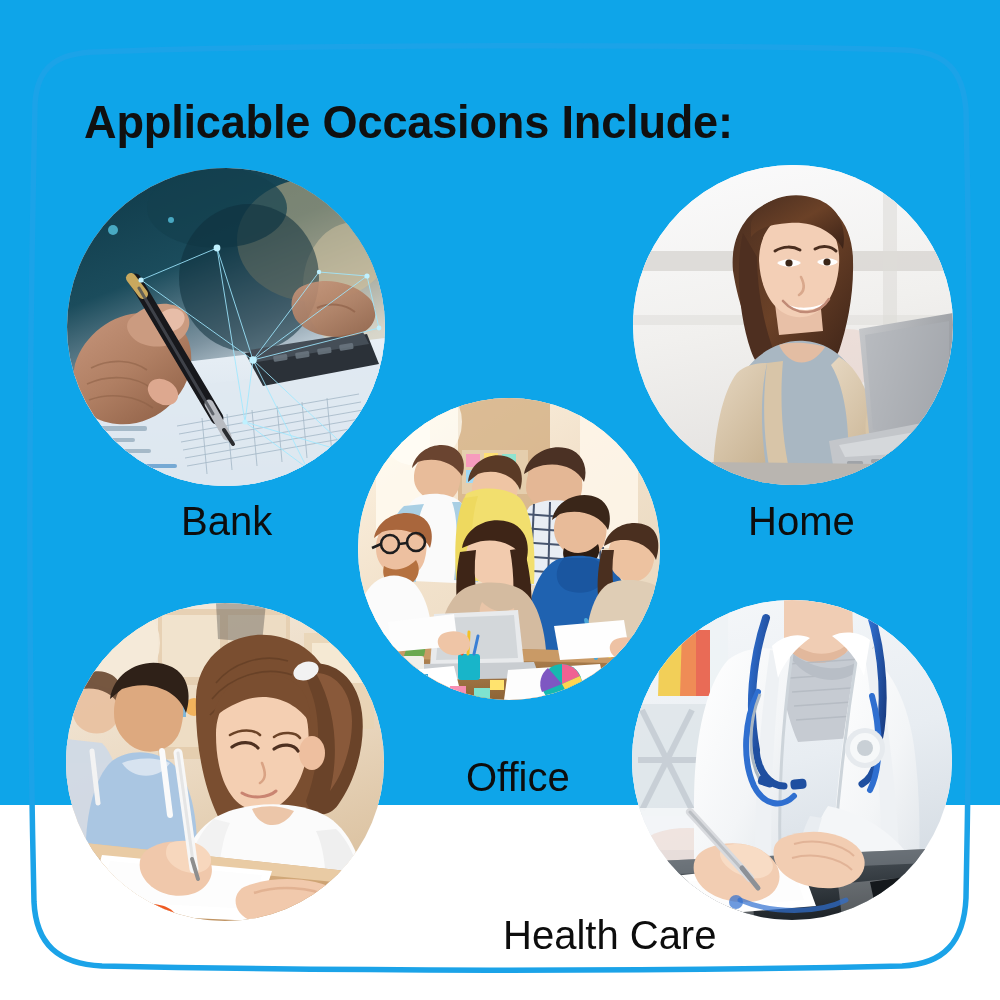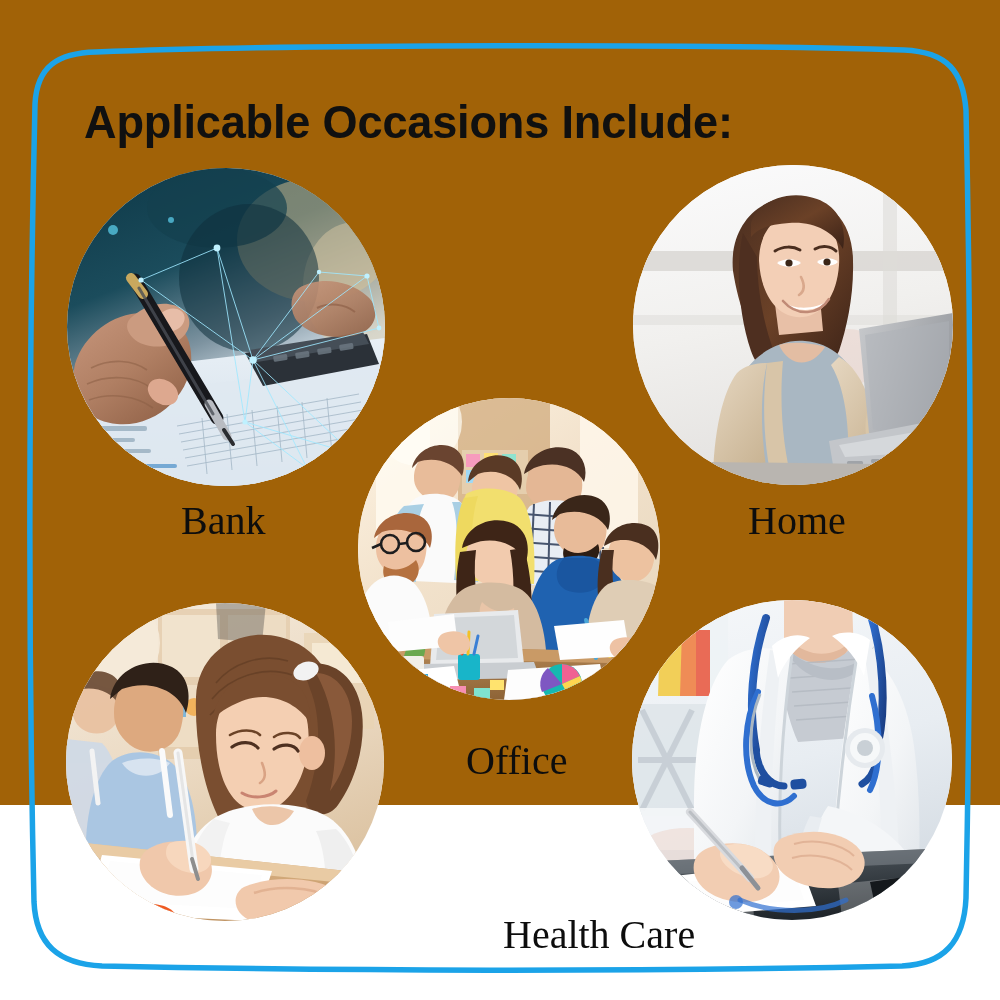--- a/index.html
+++ b/index.html
@@ -1,19 +1,19 @@
 <!DOCTYPE html>
 <html><head>
 <meta charset="utf-8">
 <style>
   html,body{margin:0;padding:0;background:#ffffff;}
   body{width:1000px;height:1000px;overflow:hidden;
        font-family:"Liberation Sans","DejaVu Sans",sans-serif;}
 
-  #page{position:relative;width:1000px;height:805px;background:#a16207;}
+  #page{position:relative;width:1000px;height:805px;background:#0ea5e9;}
 
   
   #frame{position:absolute;left:0;top:0;width:1000px;height:1000px;pointer-events:none;}
 
   
   #title{
     position:absolute;left:84px;top:96px;
     font-size:47px;line-height:52px;
     font-weight:bold;color:#101010;
     letter-spacing:-0.2px;
@@ -26,24 +26,24 @@
   .photo svg{display:block;width:100%;height:100%;}
 
   #photo-bank       {left:67px; top:168px; width:318px;height:318px;}
   #photo-home       {left:633px;top:165px; width:320px;height:320px;}
   #photo-office     {left:358px;top:398px; width:302px;height:302px;}
   #photo-school     {left:66px; top:603px; width:318px;height:318px;}
   #photo-healthcare {left:632px;top:600px; width:320px;height:320px;}
 
   
   .caption{position:absolute;font-size:40px;line-height:44px;color:#0d0d0d;
-           white-space:nowrap;font-weight:normal;font-family:Liberation Serif, serif;}
+           white-space:nowrap;font-weight:normal;}
   #cap-bank       {left:181px;top:499px;}
   #cap-home       {left:748px;top:499px;}
-  #cap-office     {left:466px;top:739px;}
+  #cap-office     {left:466px;top:755px;}
   #cap-school     {left:336px;top:894px;}
   #cap-healthcare {left:503px;top:894px;margin-top:19px;}
 </style>
 </head>
 <body>
 
 <div id="page">
 
   <svg id="frame" viewBox="0 0 1000 1000" preserveAspectRatio="none" aria-hidden="true">
     <path d="M 96 52

